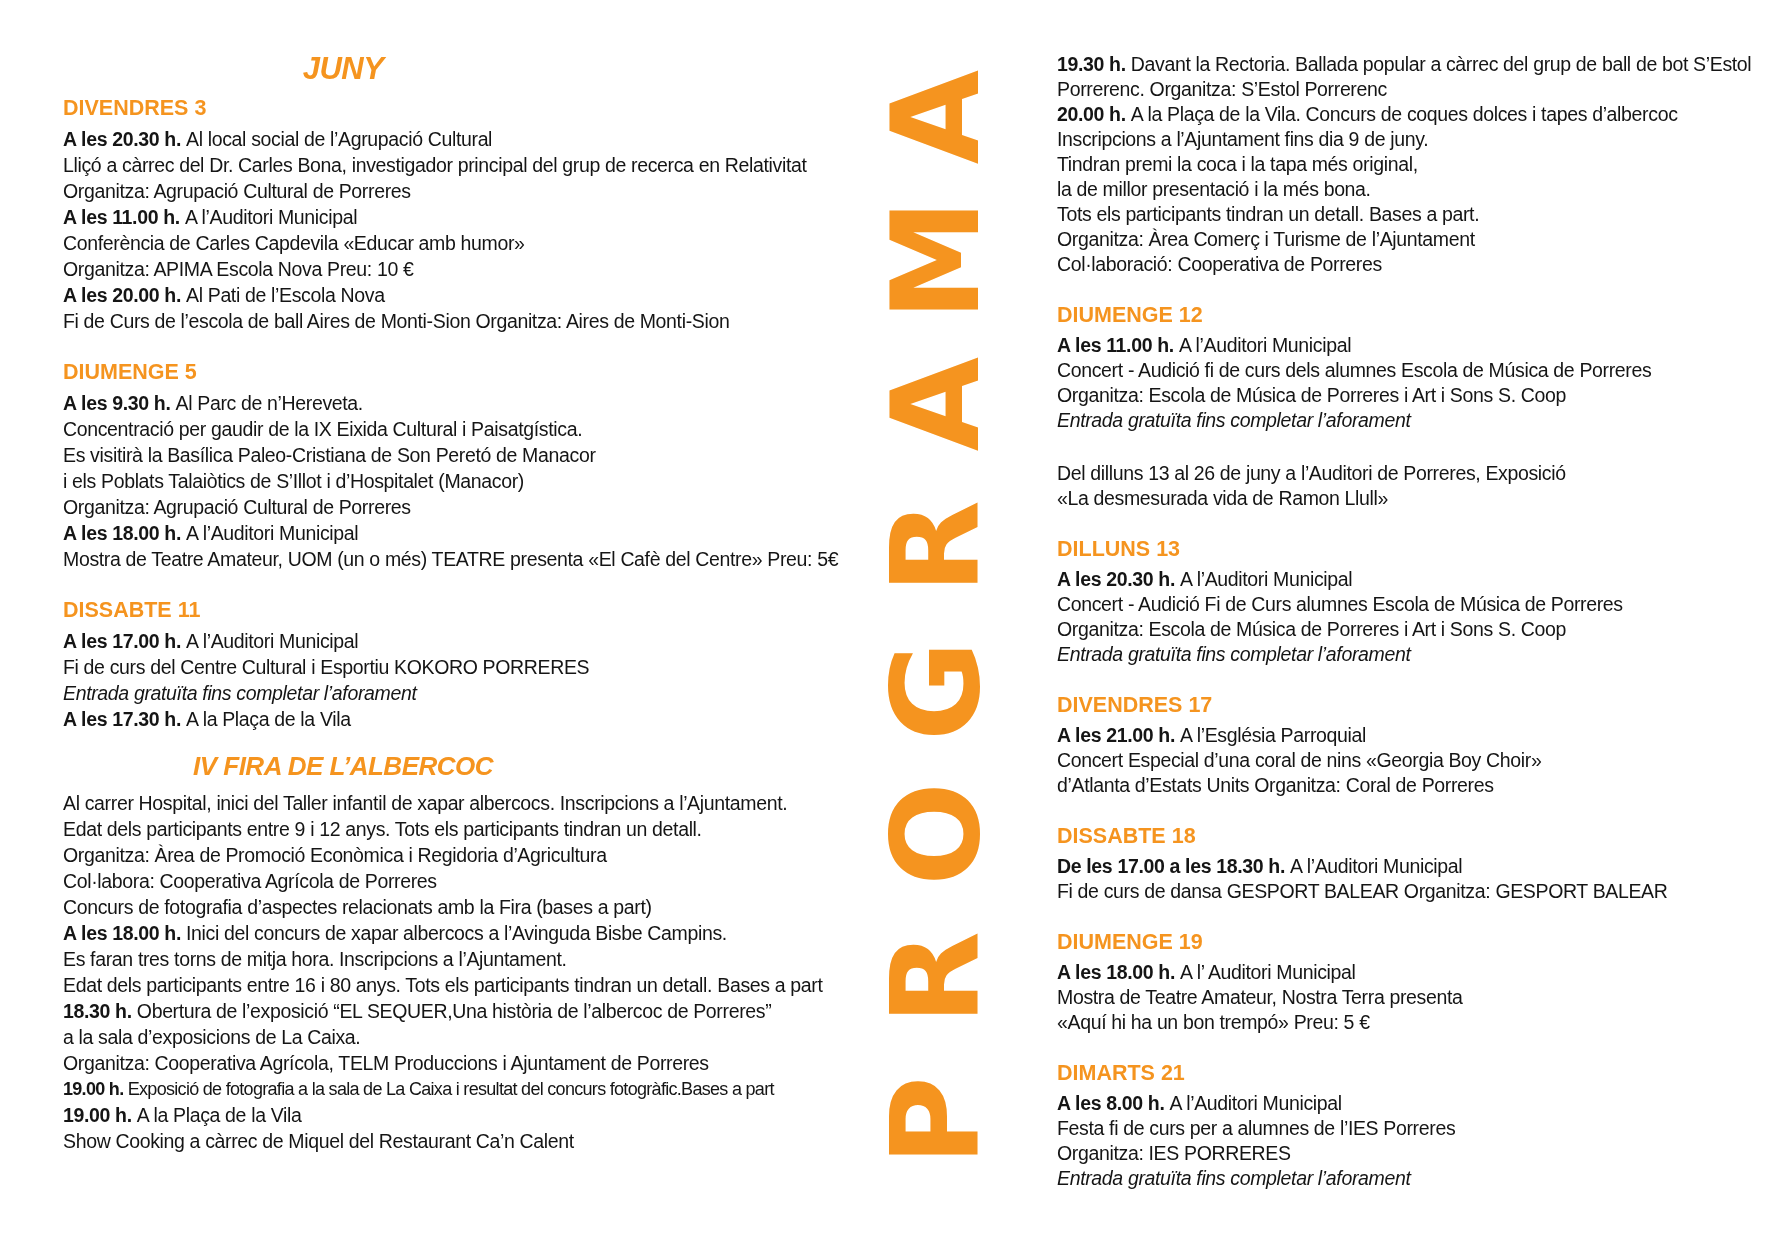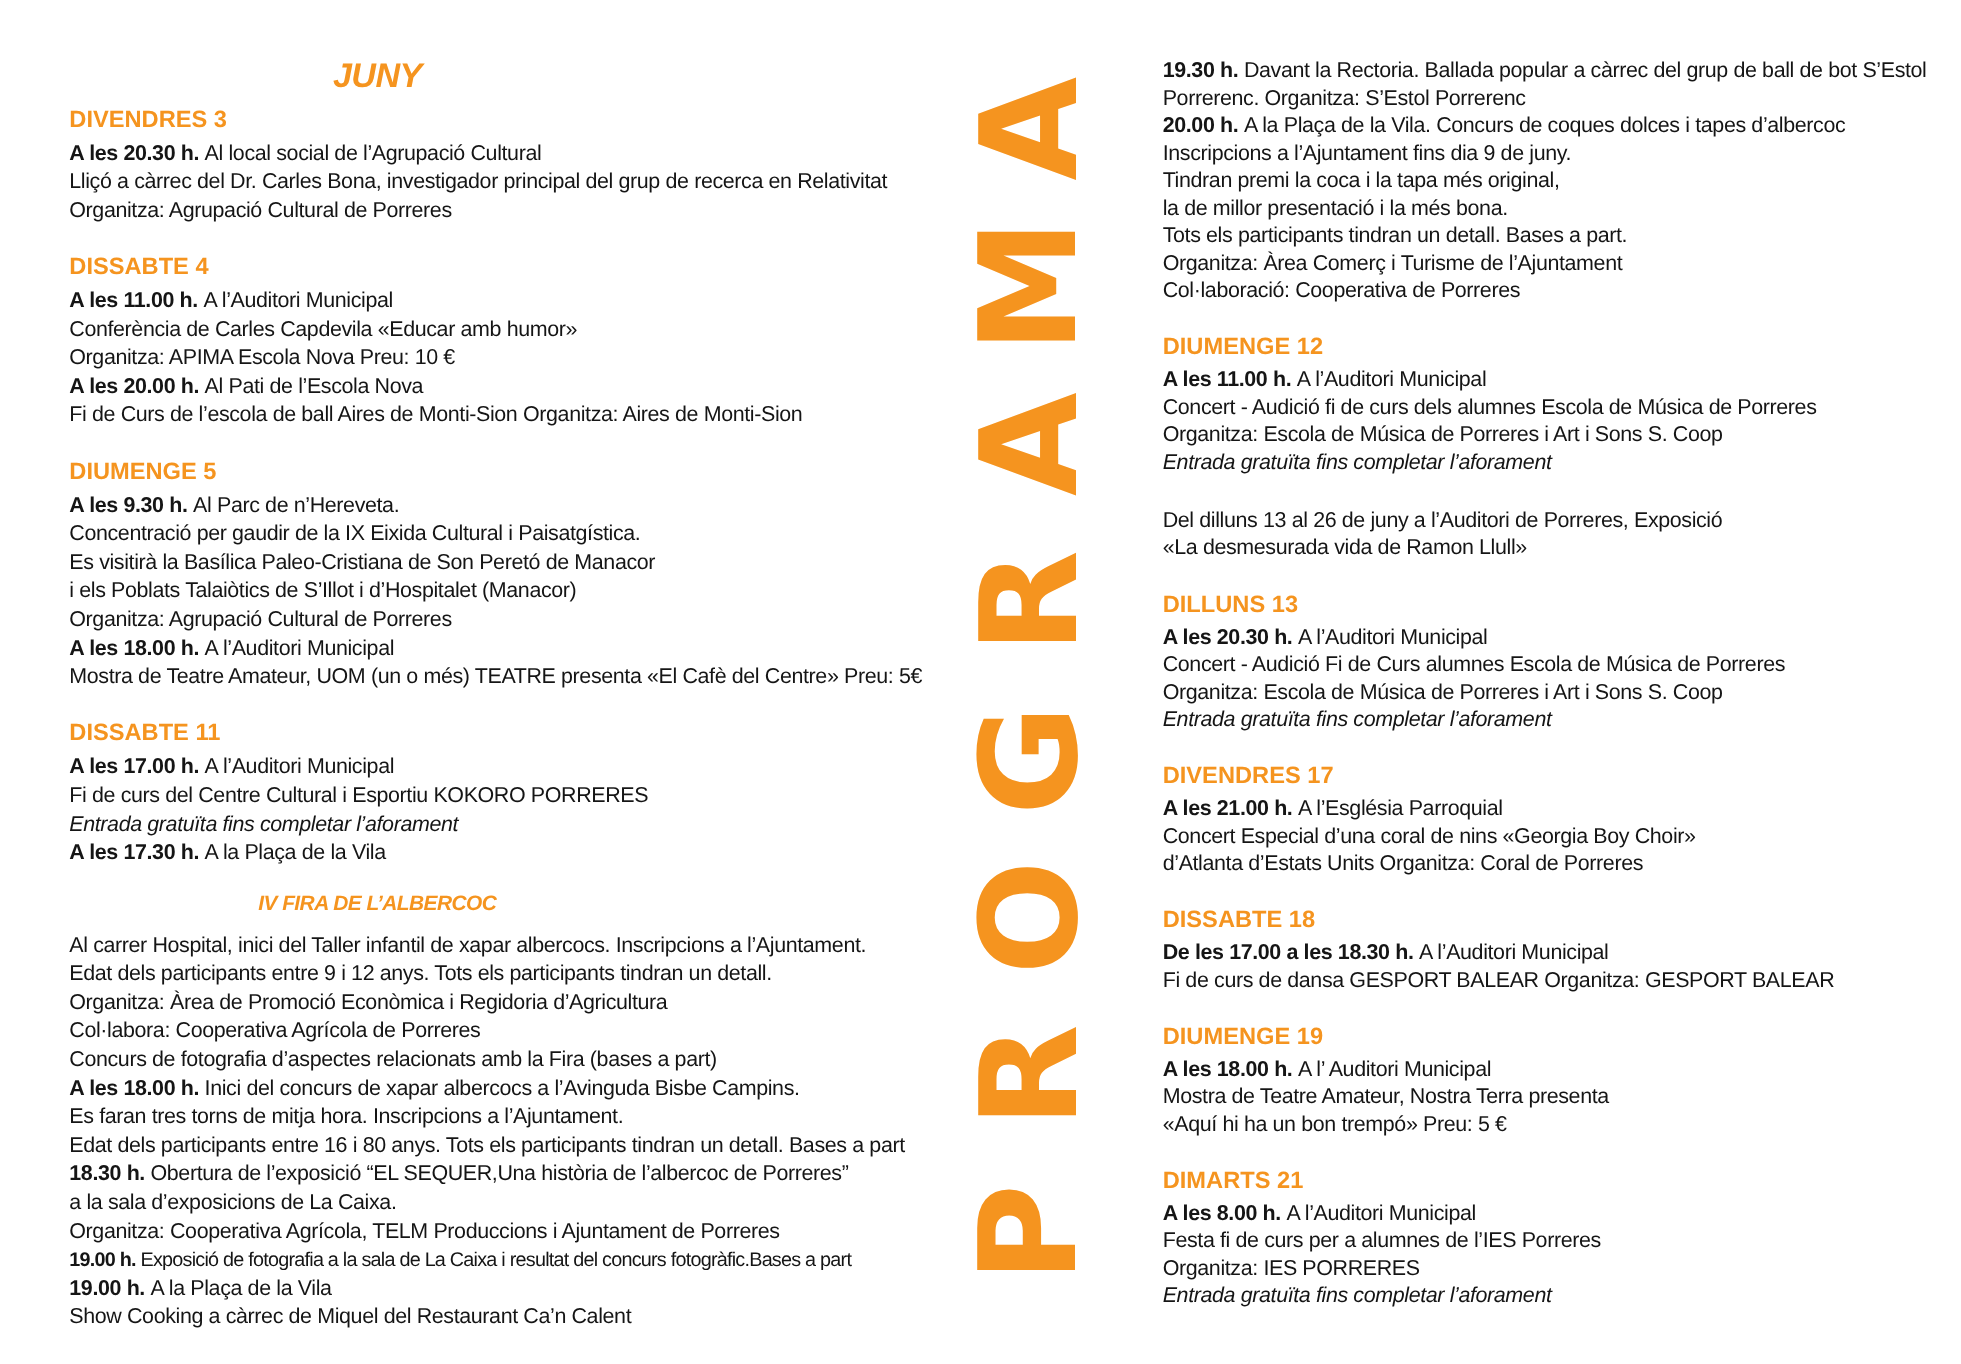--- a/index.html
+++ b/index.html
@@ -12,21 +12,21 @@
   .col{position:absolute;top:50px;}
   .col-left{left:63px;width:740px;}
   .col-right{left:1057px;width:760px;top:52px;}
   .month-title{
     width:560px;text-align:center;color:var(--accent);
     font-weight:bold;font-style:italic;font-size:31px;line-height:34px;
     letter-spacing:-0.5px;margin:2px 0 10px 0;
   }
   .section-title{
     width:560px;text-align:center;color:var(--accent);
-    font-weight:bold;font-style:italic;font-size:19px;line-height:32px;
+    font-weight:bold;font-style:italic;font-size:26px;line-height:32px;
     letter-spacing:-0.5px;margin:18px 0 8px 0;
   }
   .day-heading{
     color:var(--accent);font-weight:bold;
     font-size:21.5px;line-height:24px;margin:26px 0 6px 0;
   }
   .col-left .block:first-of-type .day-heading{margin-top:6px;}
   .block.gap{margin-top:28px;}
   .line{
     white-space:nowrap;font-size:19.5px;line-height:26px;
@@ -54,21 +54,20 @@
   <div class="col col-left">
     <div class="month-title">JUNY</div>
     <div>
         <div class="block">
           <div class="day-heading">DIVENDRES 3</div>
           <div class="line"><span class="b">A les 20.30 h. </span>Al local social de l’Agrupació Cultural</div>
           <div class="line">Lliçó a càrrec del Dr. Carles Bona, investigador principal del grup de recerca en Relativitat</div>
           <div class="line">Organitza: Agrupació Cultural de Porreres</div>
         </div>
         <div class="block">
-          <div class="day-heading">DISSABTE 4</div>
           <div class="line"><span class="b">A les 11.00 h. </span>A l’Auditori Municipal</div>
           <div class="line">Conferència de Carles Capdevila «Educar amb humor»</div>
           <div class="line">Organitza: APIMA Escola Nova Preu: 10 €</div>
           <div class="line"><span class="b">A les 20.00 h. </span>Al Pati de l’Escola Nova</div>
           <div class="line">Fi de Curs de l’escola de ball Aires de Monti-Sion Organitza: Aires de Monti-Sion</div>
         </div>
         <div class="block">
           <div class="day-heading">DIUMENGE 5</div>
           <div class="line"><span class="b">A les 9.30 h. </span>Al Parc de n’Hereveta.</div>
           <div class="line">Concentració per gaudir de la IX Eixida Cultural i Paisatgística.</div>

